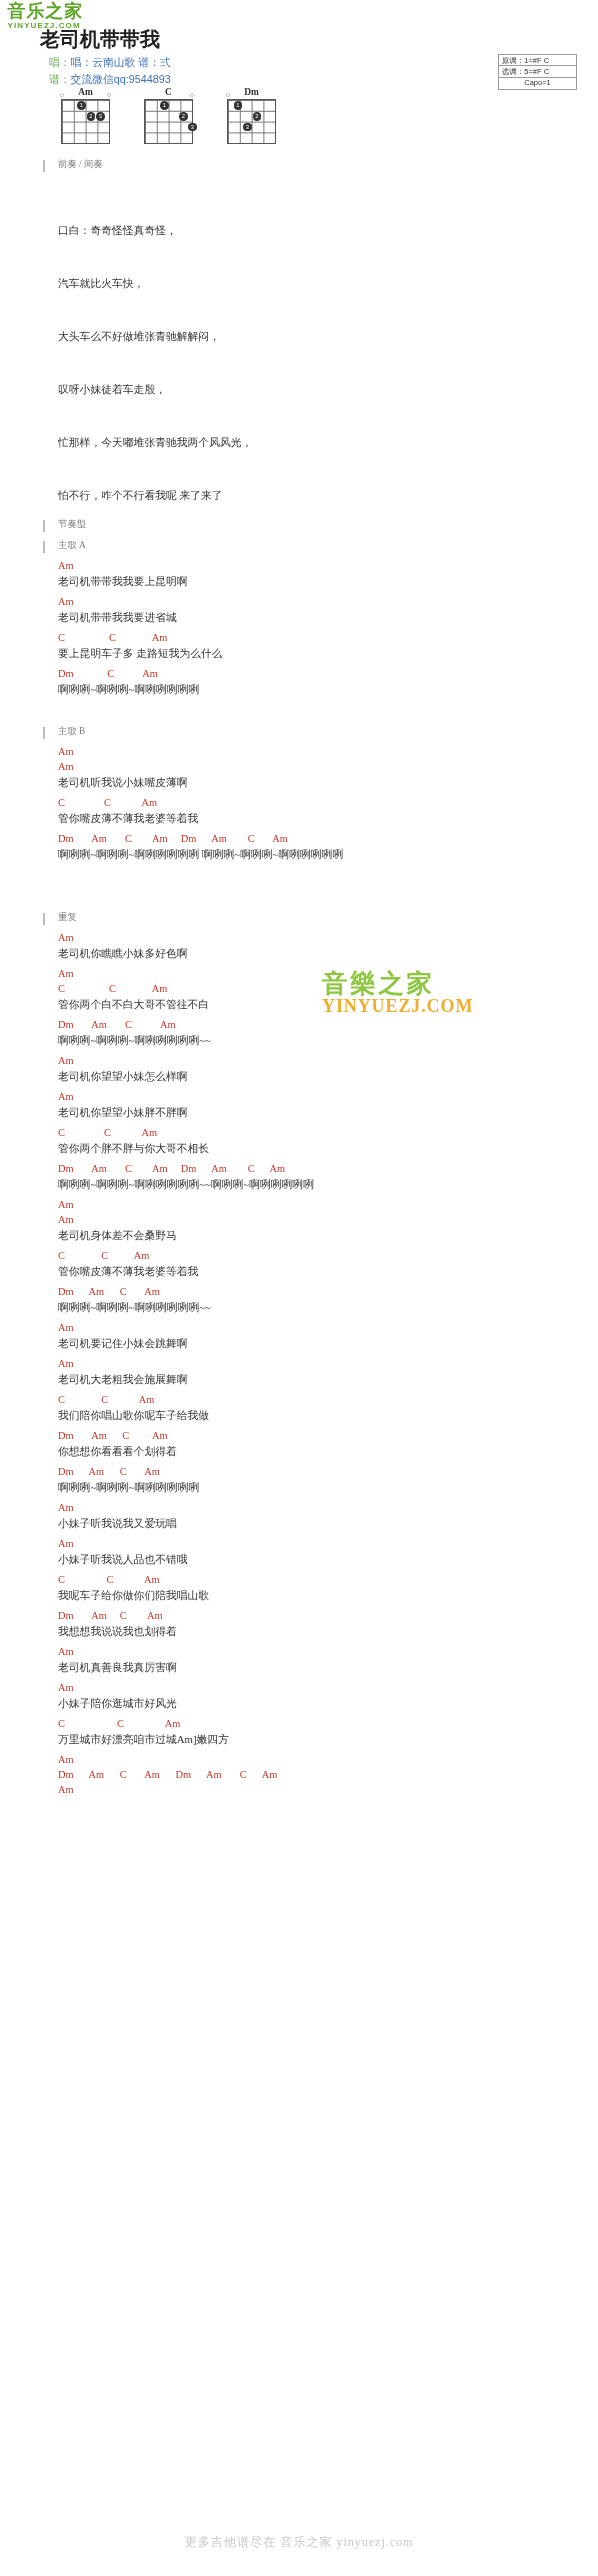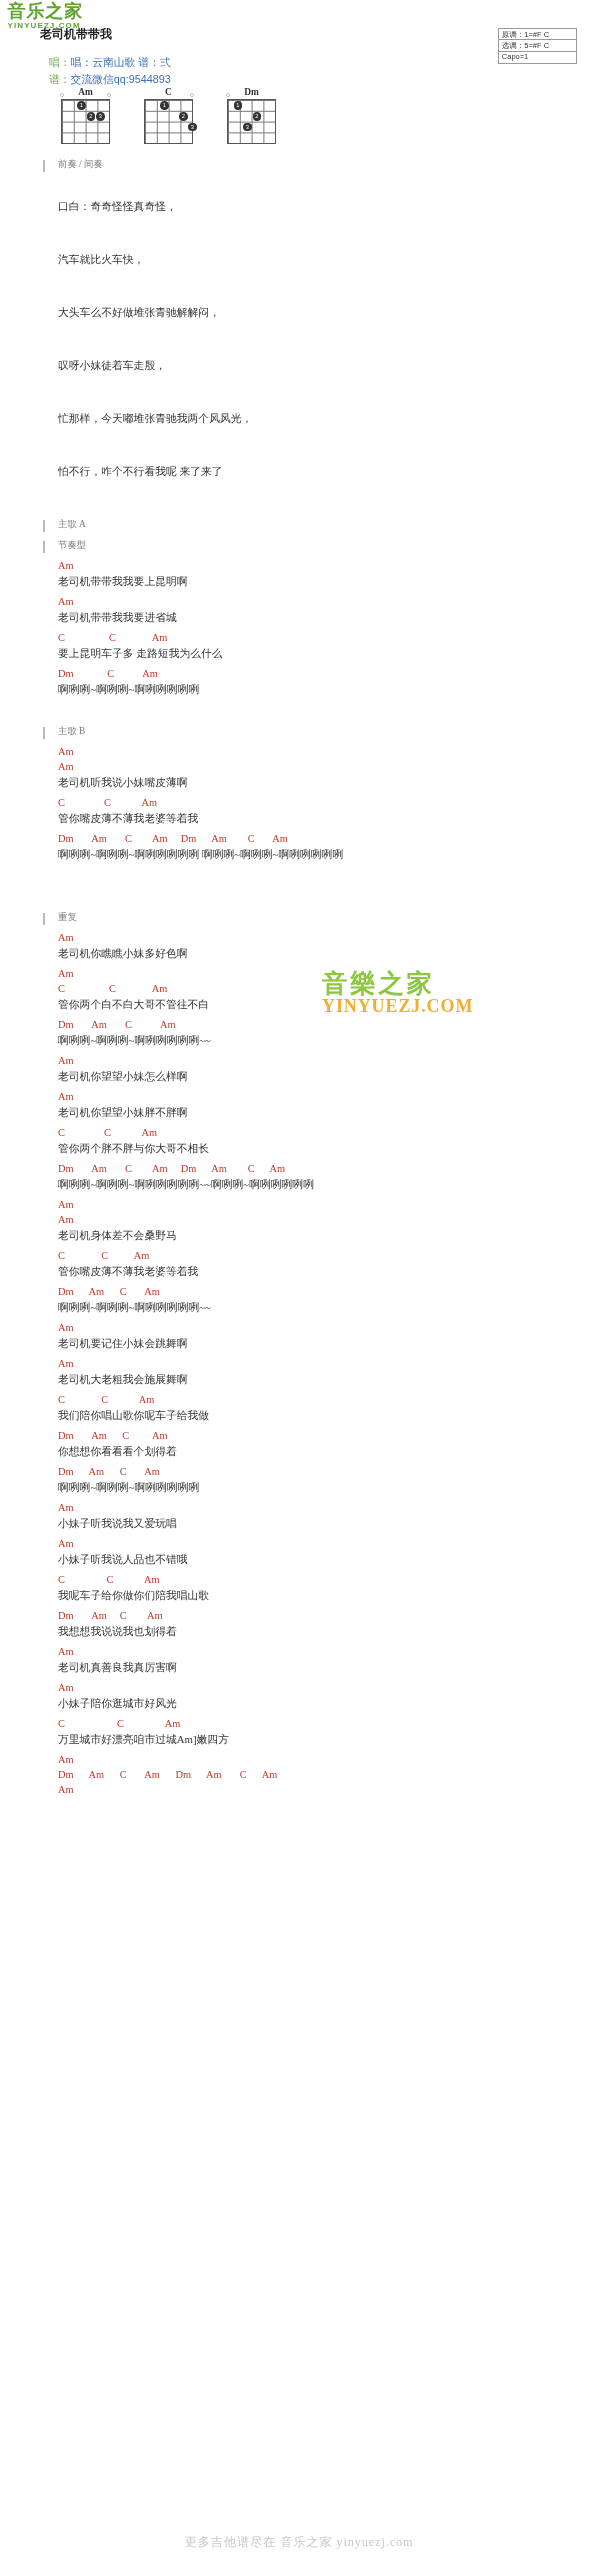--- a/index.html
+++ b/index.html
@@ -23,38 +23,38 @@
     line-height: 19px;
   }
   .top-logo .en {
     font-size: 8px; color: #5ea52b; letter-spacing: 1.1px; font-weight: bold;
   }
 
   
   .title {
     position: absolute; left: 40px; top: 26px;
     font-family: "Liberation Serif", serif;
-    font-size: 12px; font-weight: bold; color: #222;
+    font-size: 20px; font-weight: bold; color: #222;
   }
   .meta { position: absolute; left: 49px; top: 54px; font-size: 10.8px; line-height: 17px; }
   .meta .lbl { color: #6aa84f; }
   .meta .val { color: #3b6fb6; }
   .meta-row { white-space: nowrap; }
 
   
   .keybox {
-    position: absolute; right: 21px; top: 28px;
+    position: absolute; right: 21px; top: 54px;
     width: 79px; border: 0.9px solid #999; border-collapse: collapse;
     font-size: 7.5px; color: #333;
   }
   .keybox div {
     border-bottom: 0.9px solid #999; padding: 0.9px 2.8px; height: 11.3px; line-height: 9.4px;
     white-space: nowrap;
   }
-  .keybox div:last-child { border-bottom: none; }
+  .keybox div:last-child { border-bottom: none; text-align: center; }
 
   
   .chords { position: absolute; left: 58px; top: 87px; display: flex; gap: 28px; }
   .chord { width: 55px; }
   .chord .nm {
     text-align: center; font-size: 9.4px; font-weight: bold; color: #333;
     margin-bottom: 1.9px; font-family: "Liberation Serif", serif;
   }
   .grid {
     position: relative; width: 49px; height: 45px; margin: 0 auto;
@@ -83,21 +83,21 @@
     position: absolute; left: 58px; white-space: pre;
     font-family: "Liberation Serif", serif; font-size: 10.4px; color: #c0392b;
   }
   .section {
     position: absolute; left: 58px; font-size: 9.4px; color: #7a7a7a;
     font-family: "Liberation Serif", serif;
   }
   .bar {
     position: absolute; left: 43px; width: 1.9px; height: 12.2px; background: #bbb;
   }
-  .spoken { left: 68px; }
+  .spoken { left: 68px; margin-top: 24px; }
 
   
   .wm-center { position: absolute; left: 322px; top: 970px; width: 217px; text-align: left; }
   .wm-center .cn {
     font-family: "Liberation Serif", serif; font-size: 25.4px; font-weight: bold;
     color: #8dc63f; letter-spacing: 2.8px; line-height: 26px;
   }
   .wm-center .en {
     font-family: "Liberation Serif", serif; font-size: 18px; font-weight: bold;
     color: #f0ad2e; letter-spacing: 0.9px;
@@ -191,25 +191,25 @@
       <div class="line" style="height: 32px;">
         <div class="txt lyr spoken">忙那样，今天嘟堆张青驰我两个风风光，</div>
       </div>
       <div class="line" style="height: 21px;"></div>
       <div class="line" style="height: 32px;">
         <div class="txt lyr spoken">怕不行，咋个不行看我呢 来了来了</div>
       </div>
       <div class="line" style="height: 21px;"></div>
       <div class="line">
         <div class="bar" style="top: 1.9px;"></div>
-        <div class="section">主歌 A</div>
+        <div class="section">节奏型</div>
       </div>
       <div class="line">
         <div class="bar" style="top: 1.9px;"></div>
-        <div class="section">节奏型</div>
+        <div class="section">主歌 A</div>
       </div>
       <div class="line" style="height: 15px;">
         <div class="chordline">Am</div>
       </div>
       <div class="line" style="height: 21px;">
         <div class="txt lyr">老司机带带我我要上昆明啊</div>
       </div>
       <div class="line" style="height: 15px;">
         <div class="chordline">Am</div>
       </div>

